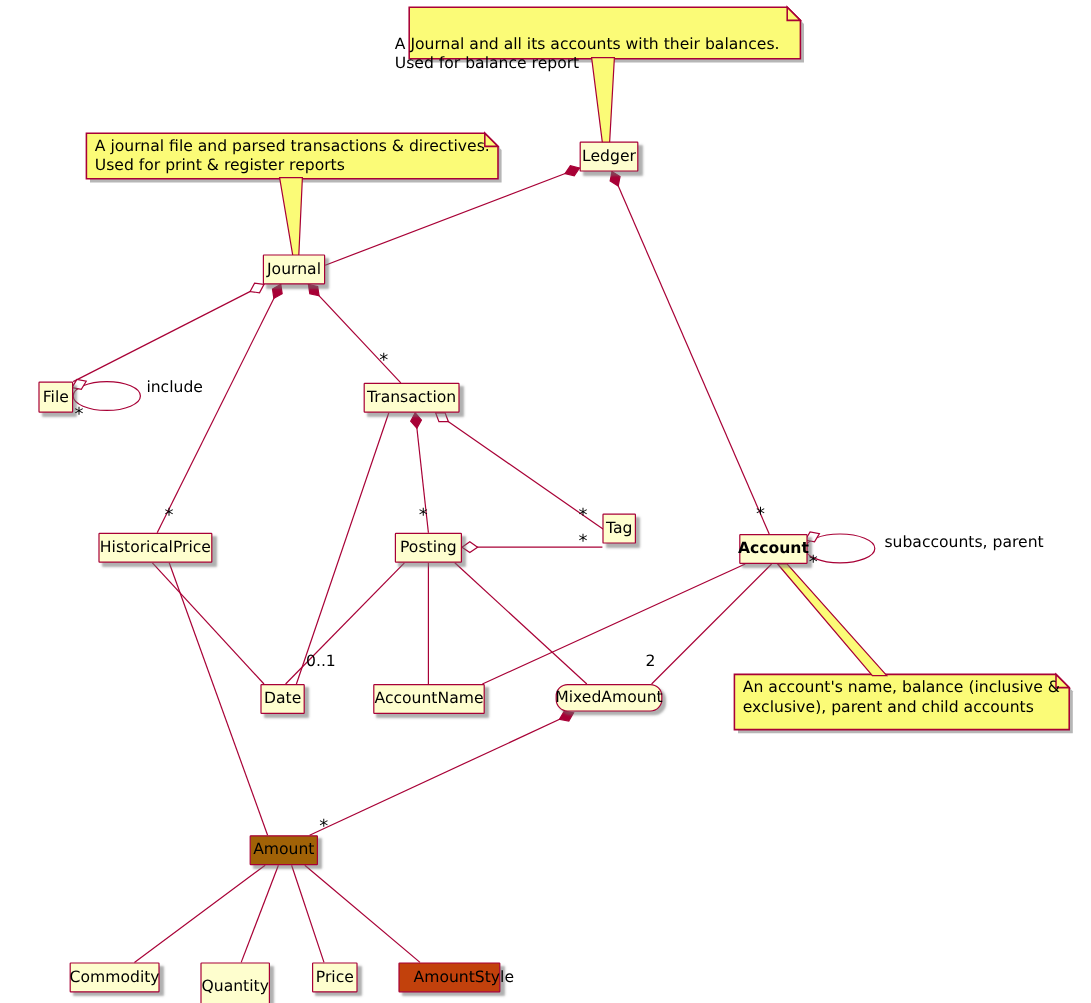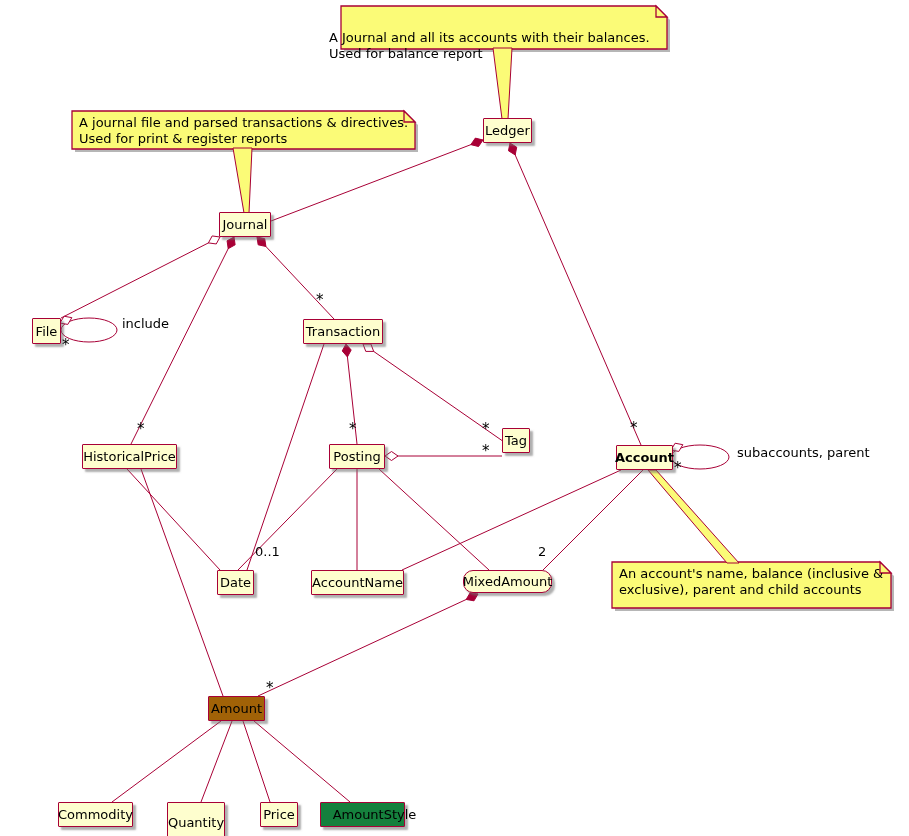--- a/index.html
+++ b/index.html
@@ -81,21 +81,21 @@
       <div class="uml-class" style="left: 329px; top: 444px; width: 56px; height: 25px; background: rgb(254, 254, 206); border-color: rgb(168, 0, 54);"><span>Posting</span></div>
       <div class="uml-class" style="left: 502px; top: 428px; width: 28px; height: 25px; background: rgb(254, 254, 206); border-color: rgb(168, 0, 54);"><span>Tag</span></div>
       <div class="uml-class" style="left: 616px; top: 445px; width: 57px; height: 25px; background: rgb(254, 254, 206); border-color: rgb(168, 0, 54); font-weight: bold;"><span>Account</span></div>
       <div class="uml-class" style="left: 217px; top: 570px; width: 37px; height: 25px; background: rgb(254, 254, 206); border-color: rgb(168, 0, 54);"><span>Date</span></div>
       <div class="uml-class" style="left: 311px; top: 570px; width: 93px; height: 25px; background: rgb(254, 254, 206); border-color: rgb(168, 0, 54);"><span>AccountName</span></div>
       <div class="uml-class" style="left: 463px; top: 570px; width: 89px; height: 23px; background: rgb(254, 254, 206); border-color: rgb(168, 0, 54); border-radius: 10px;"><span>MixedAmount</span></div>
       <div class="uml-class" style="left: 208px; top: 696px; width: 57px; height: 25px; background: #a16207; border-color: rgb(168, 0, 54);"><span>Amount</span></div>
       <div class="uml-class" style="left: 58px; top: 802px; width: 75px; height: 25px; background: rgb(254, 254, 206); border-color: rgb(168, 0, 54);"><span>Commodity</span></div>
       <div class="uml-class" style="left: 167px; top: 802px; width: 58px; height: 41px; background: rgb(254, 254, 206); border-color: rgb(168, 0, 54);"><span>Quantity</span></div>
       <div class="uml-class" style="left: 260px; top: 802px; width: 38px; height: 25px; background: rgb(254, 254, 206); border-color: rgb(168, 0, 54);"><span>Price</span></div>
-      <div class="uml-class" style="left: 320px; top: 802px; width: 85px; height: 25px; background: #15803d; border-color: rgb(168, 0, 54); padding-left: 24px;"><span>AmountStyle</span></div>
+      <div class="uml-class" style="left: 332px; top: 802px; width: 85px; height: 25px; background: #c2410c; border-color: rgb(168, 0, 54); padding-left: 24px;"><span>AmountStyle</span></div>
       <div class="note-text" style="left: 329px; top: 10px; margin-top: 20px;">A Journal and all its accounts with their balances.
 Used for balance report</div>
       <div class="note-text" style="left: 79px; top: 115px;">A journal file and parsed transactions &amp; directives.
 Used for print &amp; register reports</div>
       <div class="note-text" style="left: 619px; top: 566px;">An account's name, balance (inclusive &amp;
 exclusive), parent and child accounts</div>
       <div class="lbl" style="left: 122px; top: 316px;">include</div>
       <div class="lbl" style="left: 737px; top: 445px;">subaccounts, parent</div>
       <div class="lbl lbl-star" style="left: 62px; top: 336px;">*</div>
       <div class="lbl lbl-star" style="left: 137px; top: 420px;">*</div>

